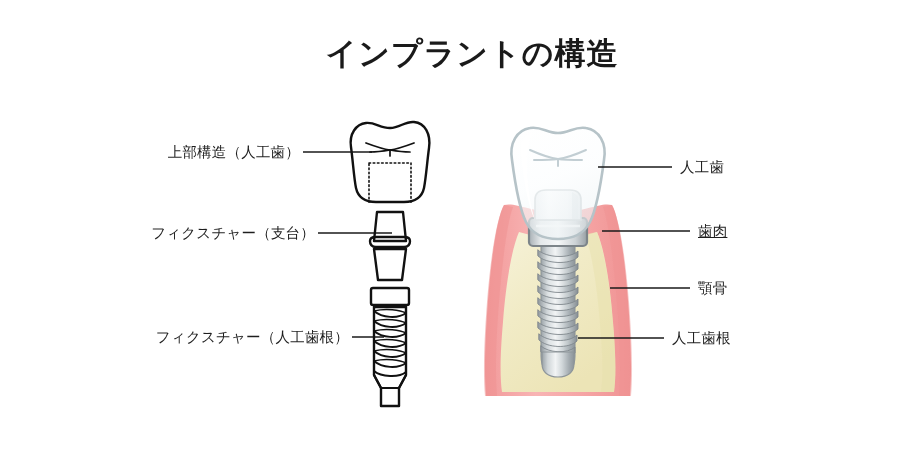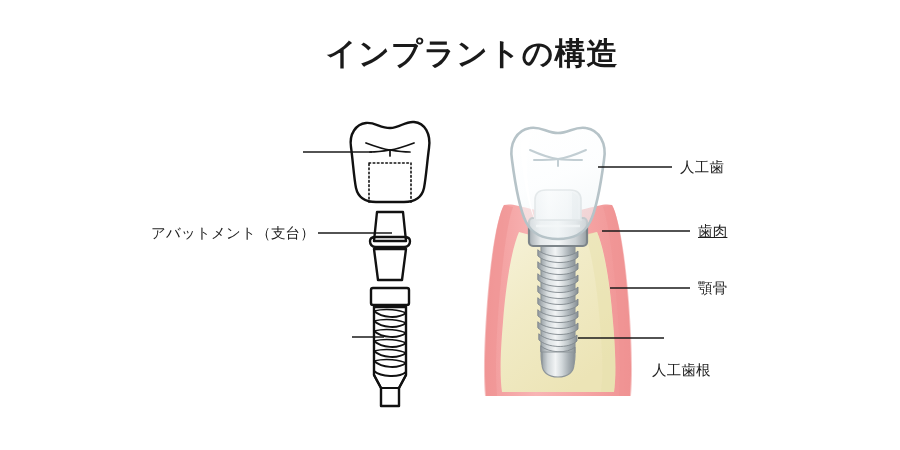--- a/index.html
+++ b/index.html
@@ -303,20 +303,22 @@
     </g>
 
     <g stroke="#1a1a1a" stroke-width="1.5" fill="none">
       <line x1="598" y1="167" x2="672" y2="167"></line>
       <line x1="602" y1="231" x2="690" y2="231"></line>
       <line x1="610" y1="288" x2="690" y2="288"></line>
       <line x1="578" y1="338" x2="664" y2="338"></line>
     </g>
   </svg>
 
-  <div class="label label-left" style="right:585px; top:224px;">アバットメント（支台）</div>
+  <div class="label label-left" style="right:600px; top:143px;">上部構造（人工歯）</div>
+  <div class="label label-left" style="right:585px; top:224px;">フィクスチャー（支台）</div>
+  <div class="label label-left" style="right:551px; top:328px;">フィクスチャー（人工歯根）</div>
 
   <div class="label label-right" style="left:680px; top:158px;">人工歯</div>
   <div class="label label-right" style="left:698px; top:222px;text-decoration:underline;">歯肉</div>
   <div class="label label-right" style="left:698px; top:279px;font-family:Liberation Serif, serif;">顎骨</div>
-  <div class="label label-right" style="left:652px; top:329px;margin-top:32px;">人工歯根</div>
+  <div class="label label-right" style="left:672px; top:329px;">人工歯根</div>
 
 </div>
 
 </body></html>

